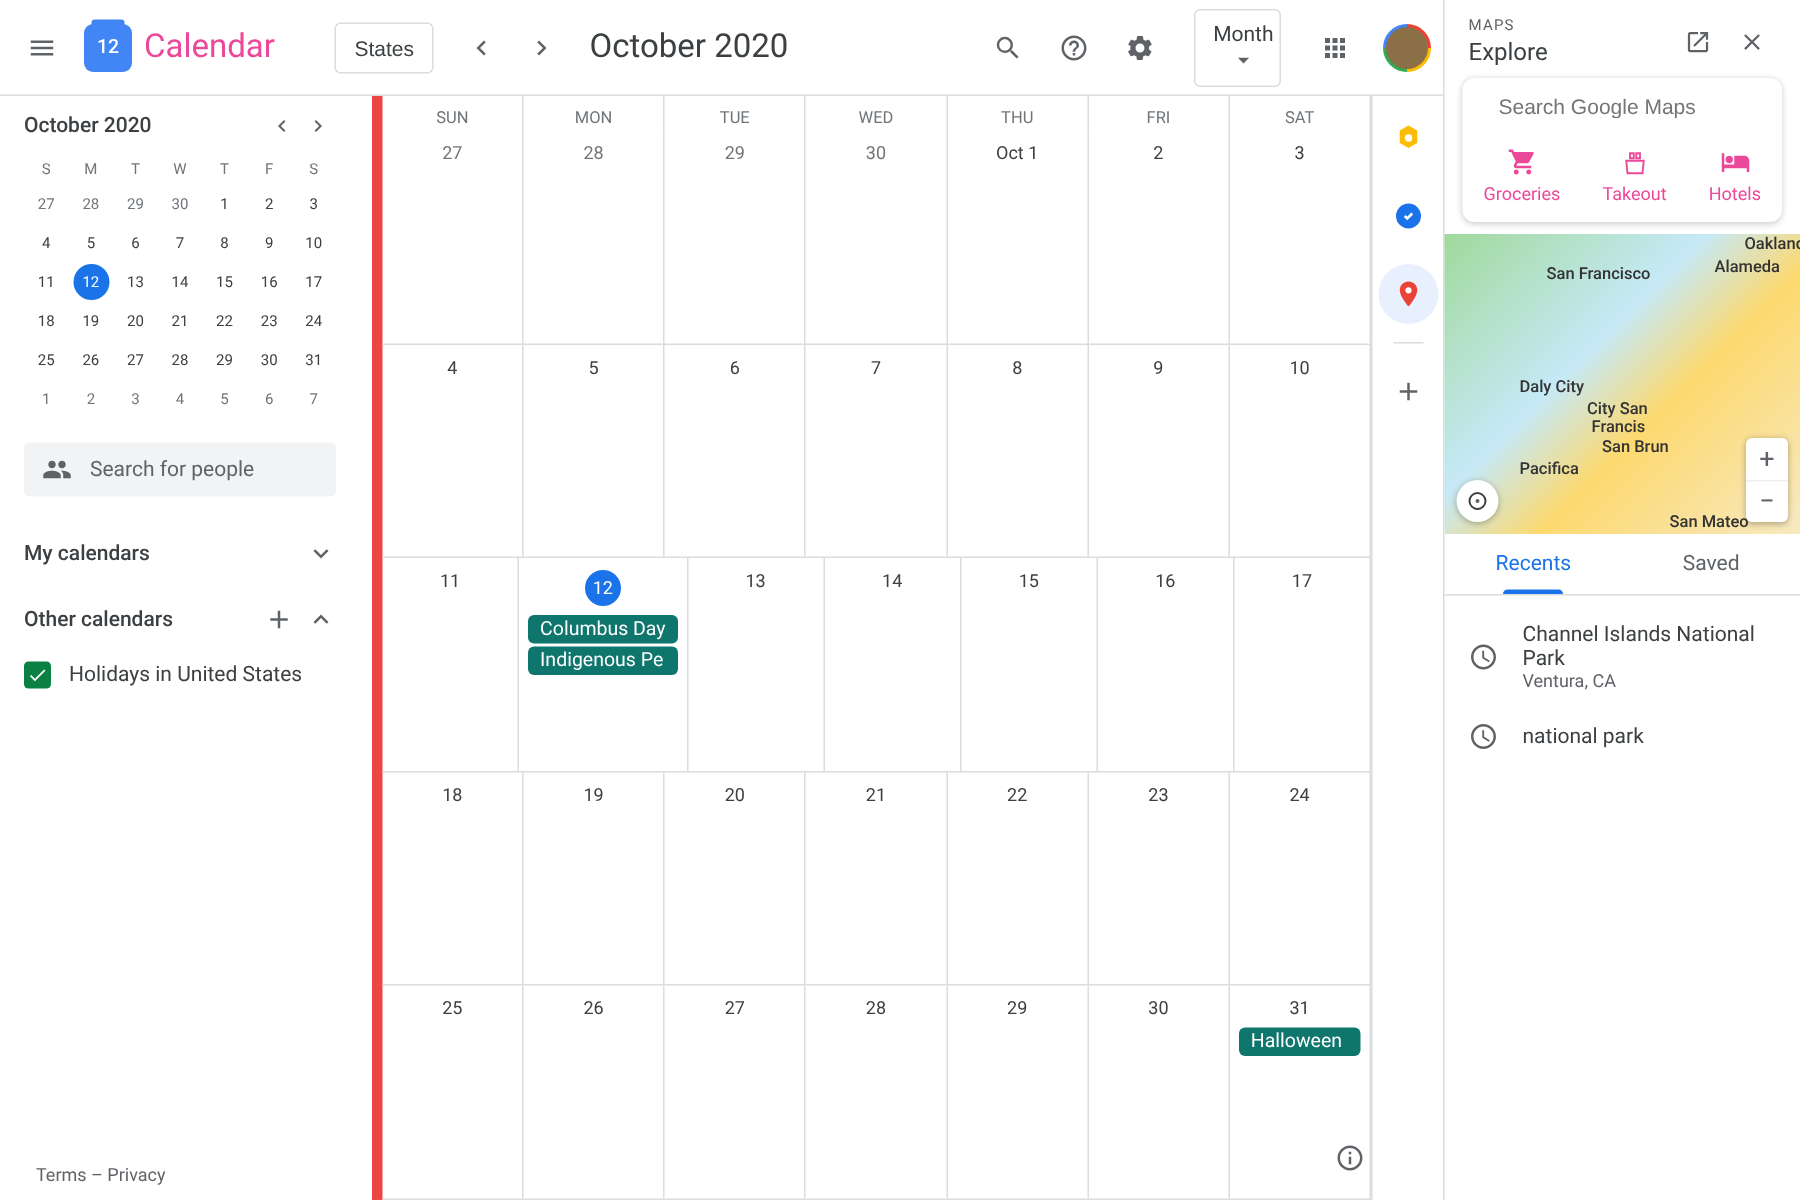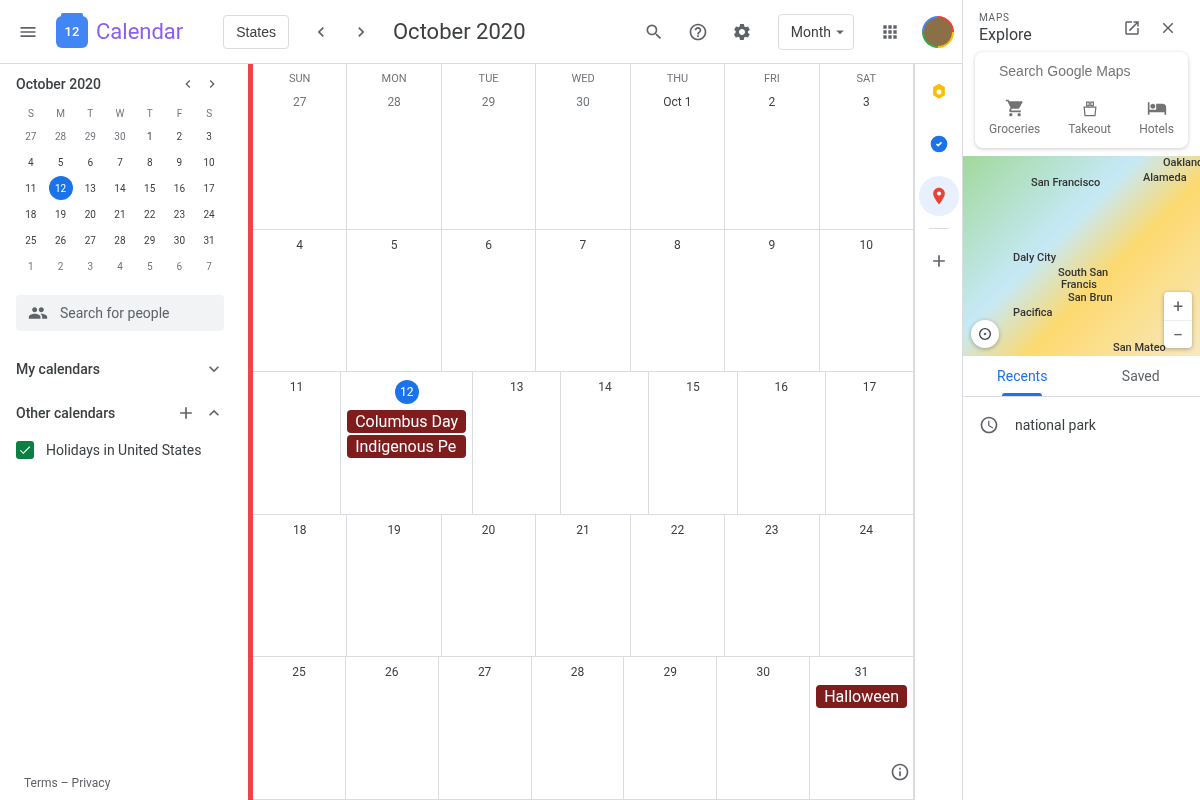--- a/index.html
+++ b/index.html
@@ -4,26 +4,26 @@
 <style>
 * { box-sizing: border-box; margin: 0; padding: 0; }
 body { font-family: 'Google Sans', Roboto, Arial, sans-serif; font-size: 14px; color: #3c4043; overflow: hidden; width: 1200px; height: 800px; }
 .app { display: flex; width: 100%; height: 100%; }
 .main { flex: 1; display: flex; flex-direction: column; }
 .header { height: 64px; display: flex; align-items: center; padding: 8px; border-bottom: 1px solid #dadce0; }
 .icon-btn { width: 40px; height: 40px; border-radius: 50%; display: flex; align-items: center; justify-content: center; cursor: pointer; color: #5f6368; border: none; background: none; }
 .cal-logo { width: 40px; height: 40px; display: flex; align-items: center; justify-content: center; margin: 0 4px; }
 .cal-logo-box { width: 32px; height: 32px; background: #4285f4; border-radius: 6px; color: #fff; display: flex; align-items: center; justify-content: center; font-size: 13px; font-weight: 500; position: relative; }
 .cal-logo-box::before { content: ''; position: absolute; top: -3px; left: 5px; right: 5px; height: 5px; background: #4285f4; border-radius: 2px 2px 0 0; }
-.app-name { font-size: 22px; color: #8b5cf6; margin-right: 40px; }
+.app-name { font-size: 22px; color: #ec4899; margin-right: 40px; }
 .today-btn { padding: 8px 12px; border: 1px solid #dadce0; border-radius: 4px; background: #fff; cursor: pointer; font-size: 14px; color: #3c4043; margin-right: 12px; }
 .nav-arrows { display: flex; margin-right: 12px; }
 .month-title { font-size: 22px; color: #3c4043; flex: 1; }
 .header-right { display: flex; align-items: center; gap: 4px; }
-.view-switch { display: flex; align-items: center; border: 1px solid #dadce0; border-radius: 4px; padding: 8px 4px 8px 12px; cursor: pointer; margin: 0 12px; }
+.view-switch { display: flex; align-items: center; border: 1px solid #dadce0; border-radius: 4px; padding: 8px 4px 8px 12px; cursor: pointer; margin: 0 12px; flex-direction: column; }
 .avatar { width: 32px; height: 32px; border-radius: 50%; background: conic-gradient(#ea4335 0 25%, #fbbc04 25% 50%, #34a853 50% 75%, #4285f4 75%); display: flex; align-items: center; justify-content: center; margin-left: 8px; }
 .avatar-inner { width: 28px; height: 28px; border-radius: 50%; background: #8b6f47; }
 .body { display: flex; flex: 1; overflow: hidden; }
 .sidebar { width: 248px; padding: 8px 16px 8px 8px; display: flex; flex-direction: column; }
 .create-btn { display: flex; align-items: center; gap: 12px; padding: 10px 20px 10px 12px; border-radius: 24px; border: 1px solid #dadce0; background: #fff; box-shadow: 0 1px 2px rgba(0,0,0,.15); cursor: pointer; width: fit-content; margin: 8px 0 16px 4px; font-size: 14px; }
 .plus-icon { width: 24px; height: 24px; }
 .mini-cal { padding: 0 8px; }
 .mini-header { display: flex; align-items: center; justify-content: space-between; margin-bottom: 8px; }
 .mini-month { font-size: 14px; color: #3c4043; font-weight: 500; }
 .mini-nav { display: flex; }
@@ -34,42 +34,42 @@
 .mini-day.other { color: #70757a; }
 .mini-day.today { background: #1a73e8; color: #fff; }
 .search-people { display: flex; align-items: center; gap: 12px; background: #f1f3f4; border-radius: 4px; padding: 8px 12px; margin: 16px 8px; color: #5f6368; cursor: text; }
 .section-header { display: flex; align-items: center; justify-content: space-between; padding: 12px 8px; cursor: pointer; font-weight: 500; }
 .section-actions { display: flex; gap: 8px; color: #5f6368; }
 .cal-item { display: flex; align-items: center; gap: 12px; padding: 6px 8px; cursor: pointer; }
 .cal-check { width: 18px; height: 18px; border-radius: 3px; background: #0b8043; display: flex; align-items: center; justify-content: center; color: #fff; }
 .footer-links { position: absolute; bottom: 10px; left: 24px; font-size: 12px; color: #5f6368; }
 .footer-links a { color: #5f6368; text-decoration: none; }
 .calendar-grid { flex: 1; display: flex; }
-.grid-main { flex: 1; display: flex; flex-direction: column; border-left: 5px solid #ef4444; }
+.grid-main { flex: 1; display: flex; flex-direction: column; border-left: 7px solid #ef4444; }
 .dow-row { display: grid; grid-template-columns: repeat(7, 1fr); }
 .dow-cell { text-align: center; padding: 8px 0 2px; font-size: 11px; color: #70757a; border-right: 1px solid #dadce0; }
 .weeks { flex: 1; display: grid; grid-template-rows: repeat(5, 1fr); }
 .week { display: grid; grid-template-columns: repeat(7, 1fr); border-bottom: 1px solid #dadce0; }
 .day-cell { border-right: 1px solid #dadce0; padding: 4px; }
 .day-num { text-align: center; font-size: 12px; color: #3c4043; padding: 4px 0; }
 .day-num.other { color: #70757a; }
 .day-num.today span { background: #1a73e8; color: #fff; border-radius: 50%; width: 24px; height: 24px; display: inline-flex; align-items: center; justify-content: center; }
-.event-chip { background: #7f1d1d; color: #fff; font-size: 16px; padding: 2px 8px; border-radius: 4px; margin: 2px 2px; overflow: hidden; white-space: nowrap; text-overflow: ellipsis; cursor: pointer; }
+.event-chip { background: #0f766e; color: #fff; font-size: 13px; padding: 2px 8px; border-radius: 4px; margin: 2px 2px; overflow: hidden; white-space: nowrap; text-overflow: ellipsis; cursor: pointer; }
 .right-rail { width: 48px; border-left: 1px solid #dadce0; display: flex; flex-direction: column; align-items: center; padding-top: 8px; gap: 12px; }
 .rail-btn { width: 40px; height: 40px; border-radius: 50%; display: flex; align-items: center; justify-content: center; cursor: pointer; }
 .rail-divider { width: 20px; height: 1px; background: #dadce0; }
 .side-panel { width: 238px; border-left: 1px solid #dadce0; display: flex; flex-direction: column; }
 .panel-header { padding: 12px 16px 8px; display: flex; align-items: flex-start; justify-content: space-between; }
 .panel-title-group .eyebrow { font-size: 10px; color: #5f6368; letter-spacing: 0.8px; }
 .panel-title-group .title { font-size: 16px; color: #3c4043; margin-top: 2px; }
 .panel-actions { display: flex; gap: 4px; color: #5f6368; }
 .panel-search { margin: 0 12px 8px; background: #fff; border-radius: 8px; box-shadow: 0 1px 4px rgba(0,0,0,.2); }
 .panel-search-row { display: flex; align-items: center; padding: 10px 12px; gap: 12px; color: #5f6368; }
 .panel-search input { border: none; outline: none; font-size: 14px; flex: 1; color: #3c4043; }
-.panel-cats { display: flex; justify-content: space-around; padding: 8px 0 12px; color: #737373; font-size: 12px; align-items: center; }
+.panel-cats { display: flex; justify-content: space-around; padding: 8px 0 12px; color: #ec4899; font-size: 12px; align-items: center; }
 .panel-cat { display: flex; flex-direction: column; align-items: center; gap: 4px; cursor: pointer; }
 .map-area { height: 200px; background: linear-gradient(135deg, #a1d99b 0%, #c6e9f7 40%, #fdd96f 60%, #f7e9c2 100%); position: relative; margin: 0; overflow: hidden; }
 .map-label { position: absolute; font-size: 11px; color: #333; font-weight: 500; }
 .map-controls { position: absolute; right: 8px; bottom: 8px; background: #fff; border-radius: 4px; box-shadow: 0 1px 4px rgba(0,0,0,.3); display: flex; flex-direction: column; }
 .map-zoom-btn { width: 28px; height: 28px; display: flex; align-items: center; justify-content: center; cursor: pointer; font-size: 18px; color: #5f6368; }
 .map-recenter { position: absolute; left: 8px; bottom: 8px; width: 28px; height: 28px; background: #fff; border-radius: 50%; box-shadow: 0 1px 4px rgba(0,0,0,.3); display: flex; align-items: center; justify-content: center; cursor: pointer; }
 .panel-tabs { display: flex; border-bottom: 1px solid #dadce0; }
 .panel-tab { flex: 1; text-align: center; padding: 12px 0; font-size: 14px; color: #5f6368; cursor: pointer; position: relative; }
 .panel-tab.active { color: #1a73e8; }
 .panel-tab.active::after { content: ''; position: absolute; bottom: 0; left: 50%; transform: translateX(-50%); width: 40px; height: 3px; background: #1a73e8; border-radius: 3px 3px 0 0; }
@@ -475,21 +475,21 @@
             <circle cx="12" cy="12" r="2"></circle>
           </svg>
         </div>
       <div class="map-controls">
         <div class="map-zoom-btn">+</div>
         <div class="map-zoom-btn" style="border-top:1px solid #eee">−</div>
       </div>
     <div class="map-label" style="left: 68px; top: 20px;">San Francisco</div>
         <div class="map-label" style="left: 180px; top: 15px;">Alameda</div>
         <div class="map-label" style="left: 50px; top: 95px;">Daly City</div>
-        <div class="map-label" style="left: 95px; top: 110px;">South San</div>
+        <div class="map-label" style="left: 95px; top: 110px;">City San</div>
         <div class="map-label" style="left: 98px; top: 122px;">Francis</div>
         <div class="map-label" style="left: 105px; top: 135px;">San Brun</div>
         <div class="map-label" style="left: 50px; top: 150px;">Pacifica</div>
         <div class="map-label" style="left: 150px; top: 185px;">San Mateo</div>
         <div class="map-label" style="left: 245px; top: 75px;">Sa</div>
         <div class="map-label" style="left: 200px; top: 0px;">Oakland</div>
       </div>
 
     <div class="panel-tabs">
       <div class="panel-tab active">Recents</div>
@@ -497,20 +497,31 @@
     </div>
 
     <div class="recent-list" id="recent-list">
         <div class="recent-item">
           <div class="recent-icon">
             <svg width="20" height="20" viewBox="0 0 24 24" fill="currentColor">
               <path d="M11.99 2C6.47 2 2 6.48 2 12s4.47 10 9.99 10C17.52 22 22 17.52 22 12S17.52 2 11.99 2zM12 20c-4.42 0-8-3.58-8-8s3.58-8 8-8 8 3.58 8 8-3.58 8-8 8zm.5-13H11v6l5.25 3.15.75-1.23-4.5-2.67z"></path>
             </svg>
           </div>
           <div class="recent-text">
+            <div class="name">Channel Islands National Park</div>
+            <div class="sub">Ventura, CA</div>
+          </div>
+        </div>
+        <div class="recent-item">
+          <div class="recent-icon">
+            <svg width="20" height="20" viewBox="0 0 24 24" fill="currentColor">
+              <path d="M11.99 2C6.47 2 2 6.48 2 12s4.47 10 9.99 10C17.52 22 22 17.52 22 12S17.52 2 11.99 2zM12 20c-4.42 0-8-3.58-8-8s3.58-8 8-8 8 3.58 8 8-3.58 8-8 8zm.5-13H11v6l5.25 3.15.75-1.23-4.5-2.67z"></path>
+            </svg>
+          </div>
+          <div class="recent-text">
             <div class="name">national park</div>
           </div>
         </div>
       </div>
   </div>
 </div>
 
 <button class="icon-btn info-btn-bottom">
   <svg width="20" height="20" viewBox="0 0 24 24" fill="#5f6368">
       <path d="M11 7h2v2h-2zm0 4h2v6h-2zm1-9C6.48 2 2 6.48 2 12s4.48 10 10 10 10-4.48 10-10S17.52 2 12 2zm0 18c-4.41 0-8-3.59-8-8s3.59-8 8-8 8 3.59 8 8-3.59 8-8 8z"></path>

